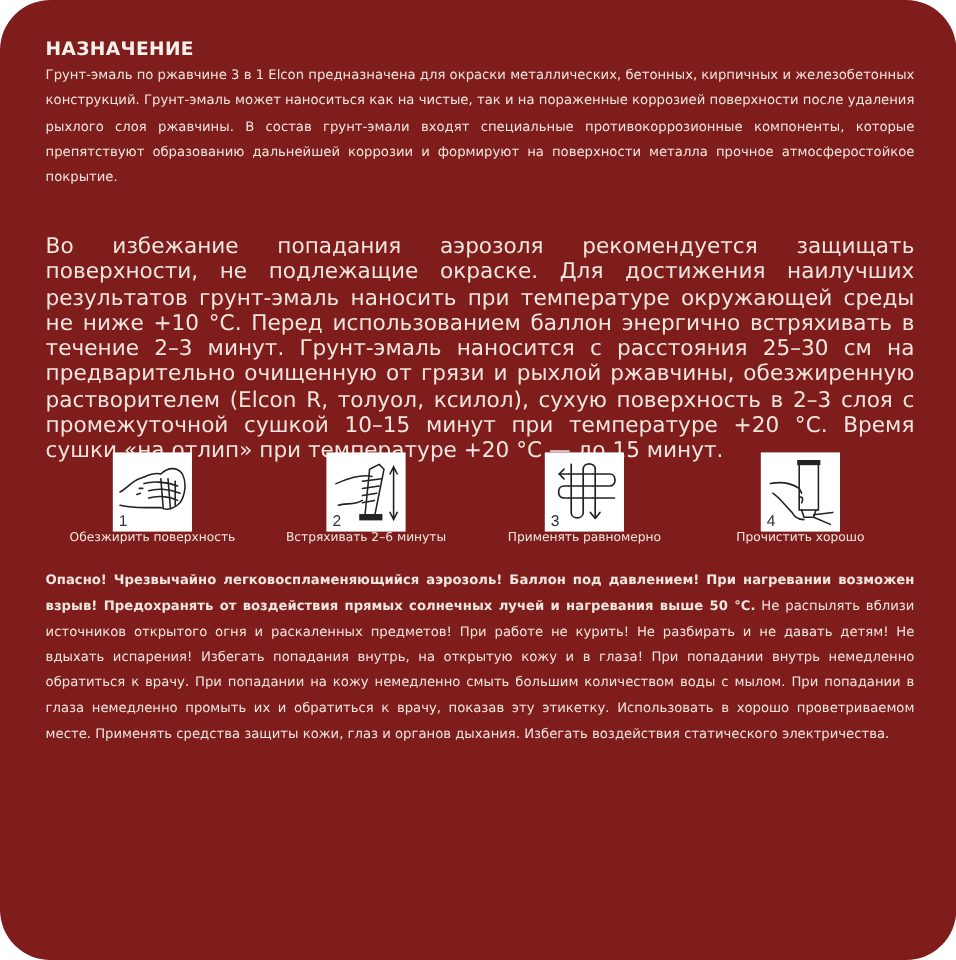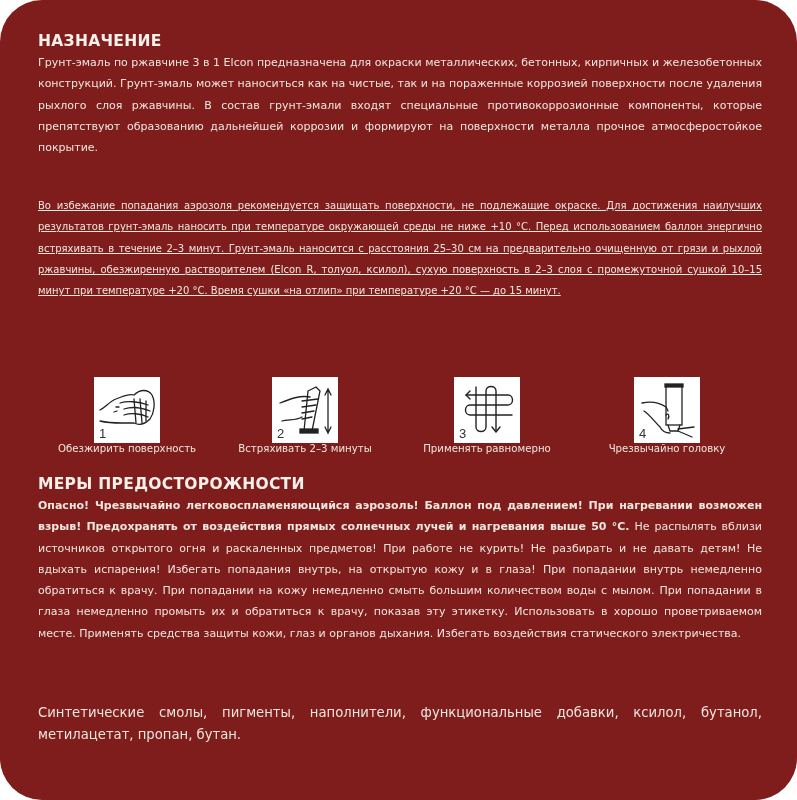--- a/index.html
+++ b/index.html
@@ -17,21 +17,21 @@
     line-height: 22px; color: #f6f0ea;
   }
   p {
     margin: 0; font-size: 11px; line-height: 21.3px; text-align: justify;
     text-align-last: left; color: #efe6dd;
   }
   .sec1 { position: absolute; top: 0; }
   .sec2 { position: absolute; top: 165px; }
   .sec3 { position: absolute; top: 443px; }
   .sec4 { position: absolute; top: 672px; }
-  .sec2 p { font-size: 10px; text-decoration: underline; }
+  .sec2 p { font-size: 18px; }
   .sec4 p { font-size: 13.2px; line-height: 22px; }
   .bold { font-weight: bold; }
   .icons {
     position: absolute; left: 0; top: 347px; width: 724px; height: 86px;
   }
   .step { position: absolute; top: 0; width: 180px; text-align: center; }
   .step .box {
     width: 66px; height: 66px; margin: 0 auto; background: #ffffff;
     position: relative;
   }
@@ -87,21 +87,21 @@
           <svg width="66" height="66" viewBox="0 0 66 66" fill="none" stroke="#222" stroke-width="1.3" stroke-linecap="round">
             <path d="M8 26 C18 22 28 18 38 20"></path>
             <path d="M10 44 C16 42 24 44 30 40"></path>
             <path d="M36 14 L44 10 L48 14 L40 54 L32 54 Z"></path>
             <path d="M30 24 L46 22 M30 30 L44 28 M30 36 L42 34 M30 42 L40 40"></path>
             <rect x="28" y="52" width="18" height="4" fill="#222"></rect>
             <path d="M56 14 L56 54 M53 18 L56 12 L59 18 M53 50 L56 56 L59 50"></path>
           </svg>
           <span class="num">2</span>
         </div>
-        <div class="cap">Встряхивать 2–3 минуты</div>
+        <div class="cap">Встряхивать 2–6 минуты</div>
       </div>
 
       <div class="step s3">
         <div class="box">
           <svg width="66" height="66" viewBox="0 0 66 66" fill="none" stroke="#222" stroke-width="1.4" stroke-linecap="round" stroke-linejoin="round">
             <path d="M12 18 L54 18 C60 18 60 28 54 28 L16 28 C10 28 10 38 16 38 L58 38"></path>
             <path d="M16 14 L12 18 L16 22"></path>
             <path d="M22 10 L22 50 C22 56 32 56 32 50 L32 14 C32 8 42 8 42 14 L42 54"></path>
             <path d="M38 50 L42 55 L46 50"></path>
           </svg>
@@ -116,27 +116,25 @@
             <rect x="32" y="8" width="16" height="40"></rect>
             <rect x="31" y="7" width="18" height="3" fill="#222"></rect>
             <path d="M34 48 L36 54 L44 54 L46 48"></path>
             <path d="M8 26 C18 24 26 26 32 30 L34 34"></path>
             <path d="M10 34 C16 38 20 44 26 50 C28 54 32 56 36 56"></path>
             <path d="M32 38 C34 36 36 38 34 42"></path>
             <path d="M44 52 L60 50 M44 54 L58 60"></path>
           </svg>
           <span class="num">4</span>
         </div>
-        <div class="cap">Чрезвычайно головку</div>
+        <div class="cap">Прочистить хорошо</div>
       </div>
     </div>
 
     <div class="sec3">
-      <h2>МЕРЫ ПРЕДОСТОРОЖНОСТИ</h2>
       <p><span class="bold">Опасно! Чрезвычайно легковоспламеняющийся аэрозоль! Баллон под давлением! При нагре­вании возможен взрыв! Предохранять от воздействия прямых солнечных лучей и нагрева­ния выше 50 °C.</span><span> Не распылять вблизи источников открытого огня и раскаленных предметов! При работе не курить! Не разбирать и не давать детям! Не вдыхать испарения! Избегать попада­ния внутрь, на открытую кожу и в глаза! При попадании внутрь немедленно обратиться к врачу. При попадании на кожу немедленно смыть большим количеством воды с мылом. При попада­нии в глаза немедленно промыть их и обратиться к врачу, показав эту этикетку. Использовать в хорошо проветриваемом месте. Применять средства защиты кожи, глаз и органов дыхания. Избегать воздействия статического электричества.</span></p>
     </div>
 
     <div class="sec4">
-      <p>Синтетические смолы, пигменты, наполнители, функциональные добавки, ксилол, бутанол, метилацетат, пропан, бутан.</p>
     </div>
 
   </div>
 </div>
 
 </body></html>

